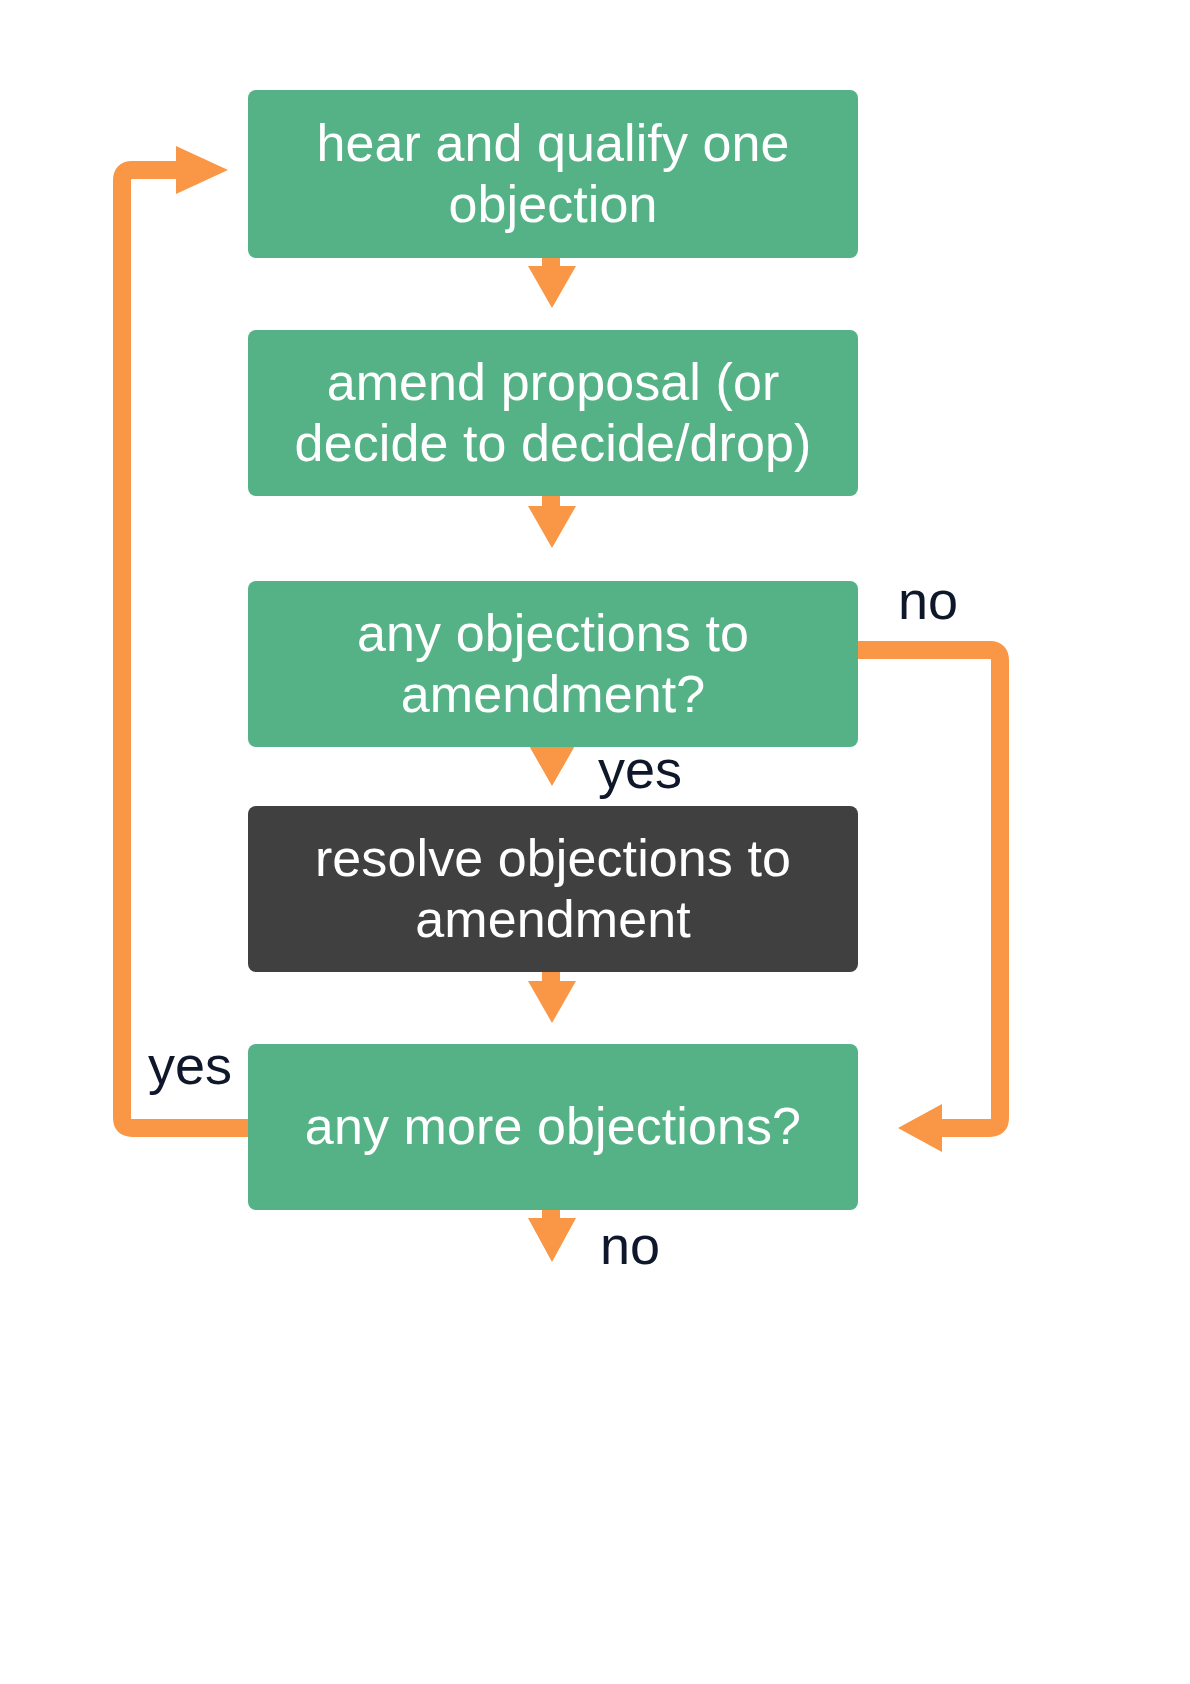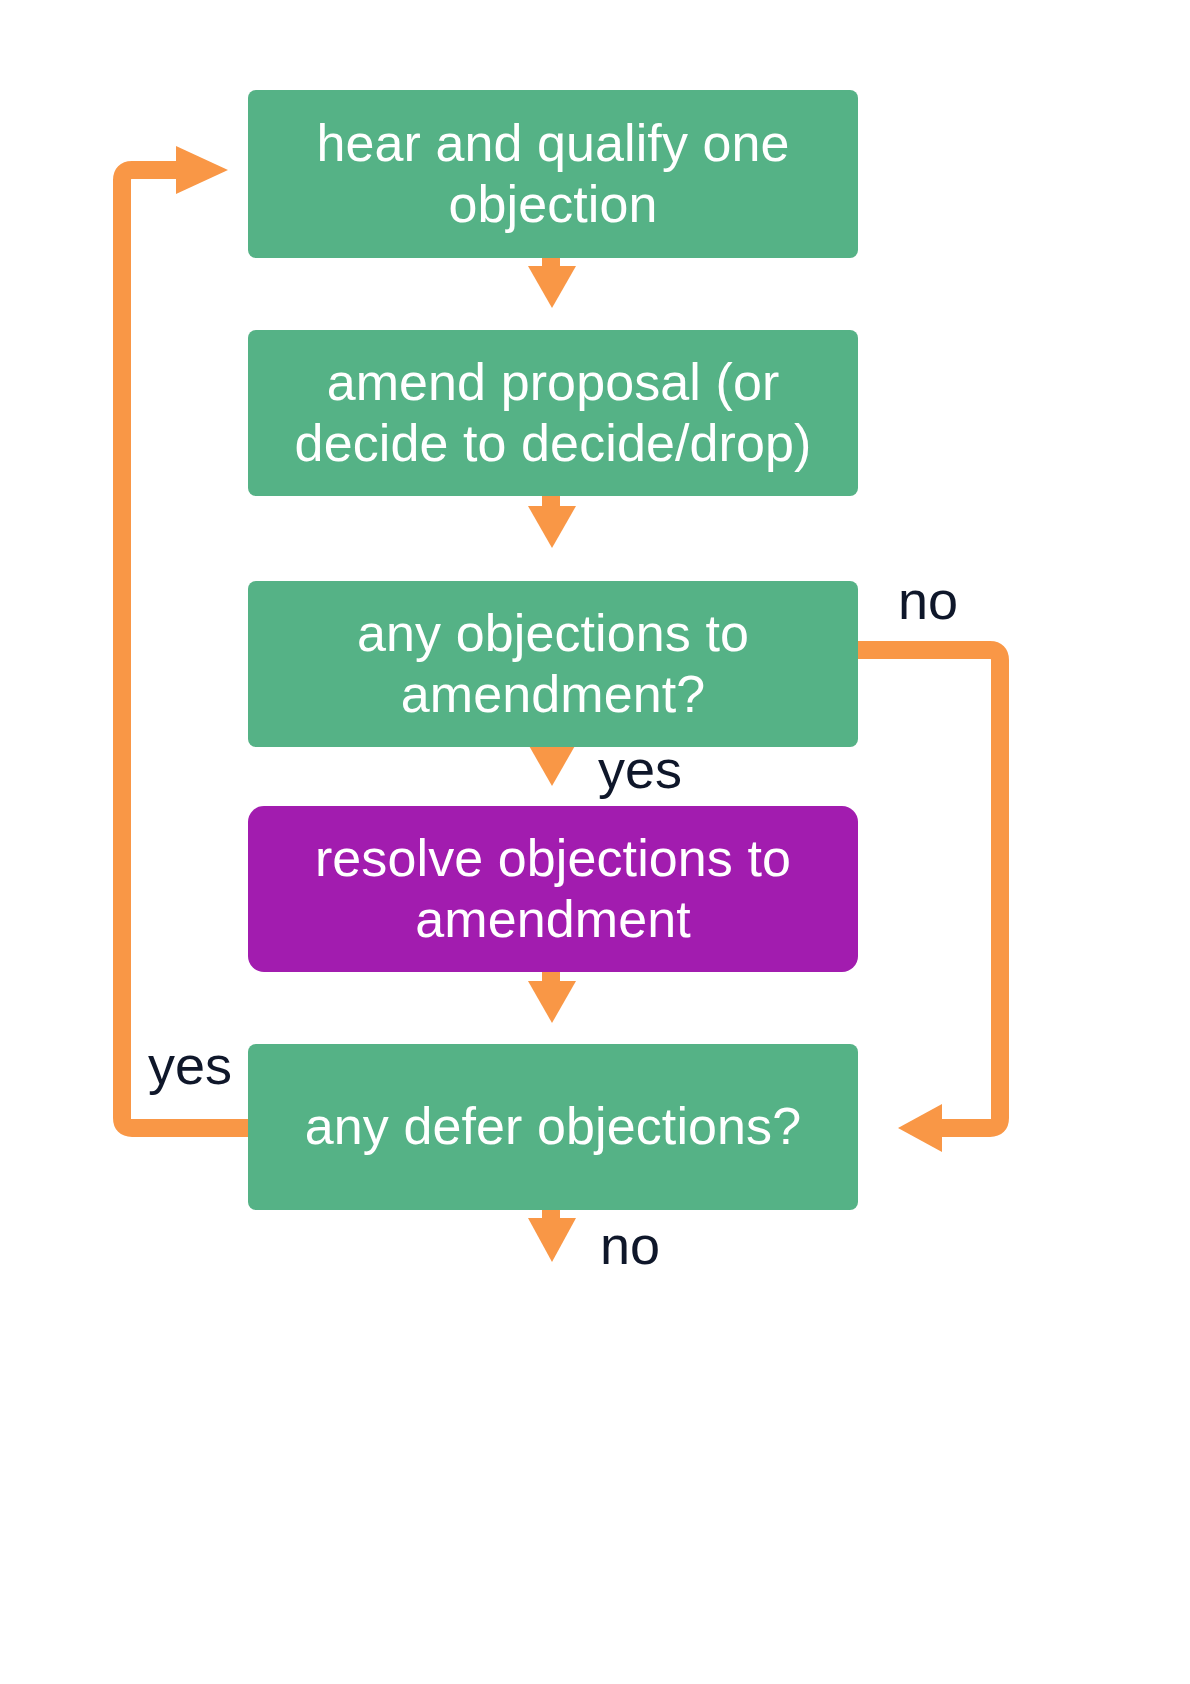--- a/index.html
+++ b/index.html
@@ -33,21 +33,21 @@
     text-align: center;
     color: #ffffff;
     font-size: 52px;
     line-height: 1.18;
     font-weight: 400;
     padding: 8px 14px;
     box-sizing: border-box;
     letter-spacing: 0.1px;
   }
   .node-green { background: #55b286; }
-  .node-blue  { background: #a21caf; border-radius: 16px; }
+  .node-blue  { background: #404040; }
   .edge-label {
     position: absolute;
     color: #0f172a;
     font-size: 54px;
     line-height: 1;
     white-space: nowrap;
   }
 </style>
 </head>
 <body>
@@ -93,21 +93,21 @@
   </svg>
 
   <div class="node node-green" style="left:248px; top:90px; width:610px; height:168px;">hear and qualify one objection</div>
 
   <div class="node node-green" style="left:248px; top:330px; width:610px; height:166px;">amend proposal (or decide to decide/drop)</div>
 
   <div class="node node-green" style="left:248px; top:568px; width:610px; height:166px;margin-top:13px;">any objections to amendment?</div>
 
   <div class="node node-blue" style="left:248px; top:806px; width:610px; height:166px;">resolve objections to amendment</div>
 
-  <div class="node node-green" style="left:248px; top:1044px; width:610px; height:166px;">any defer objections?</div>
+  <div class="node node-green" style="left:248px; top:1044px; width:610px; height:166px;">any more objections?</div>
 
 
   <span class="edge-label" style="left:898px; top:573px;">no</span>
 
   <span class="edge-label" style="left:598px; top:742px;">yes</span>
 
   <span class="edge-label" style="left:148px; top:1038px;">yes</span>
 
   <span class="edge-label" style="left:600px; top:1218px;">no</span>
 

